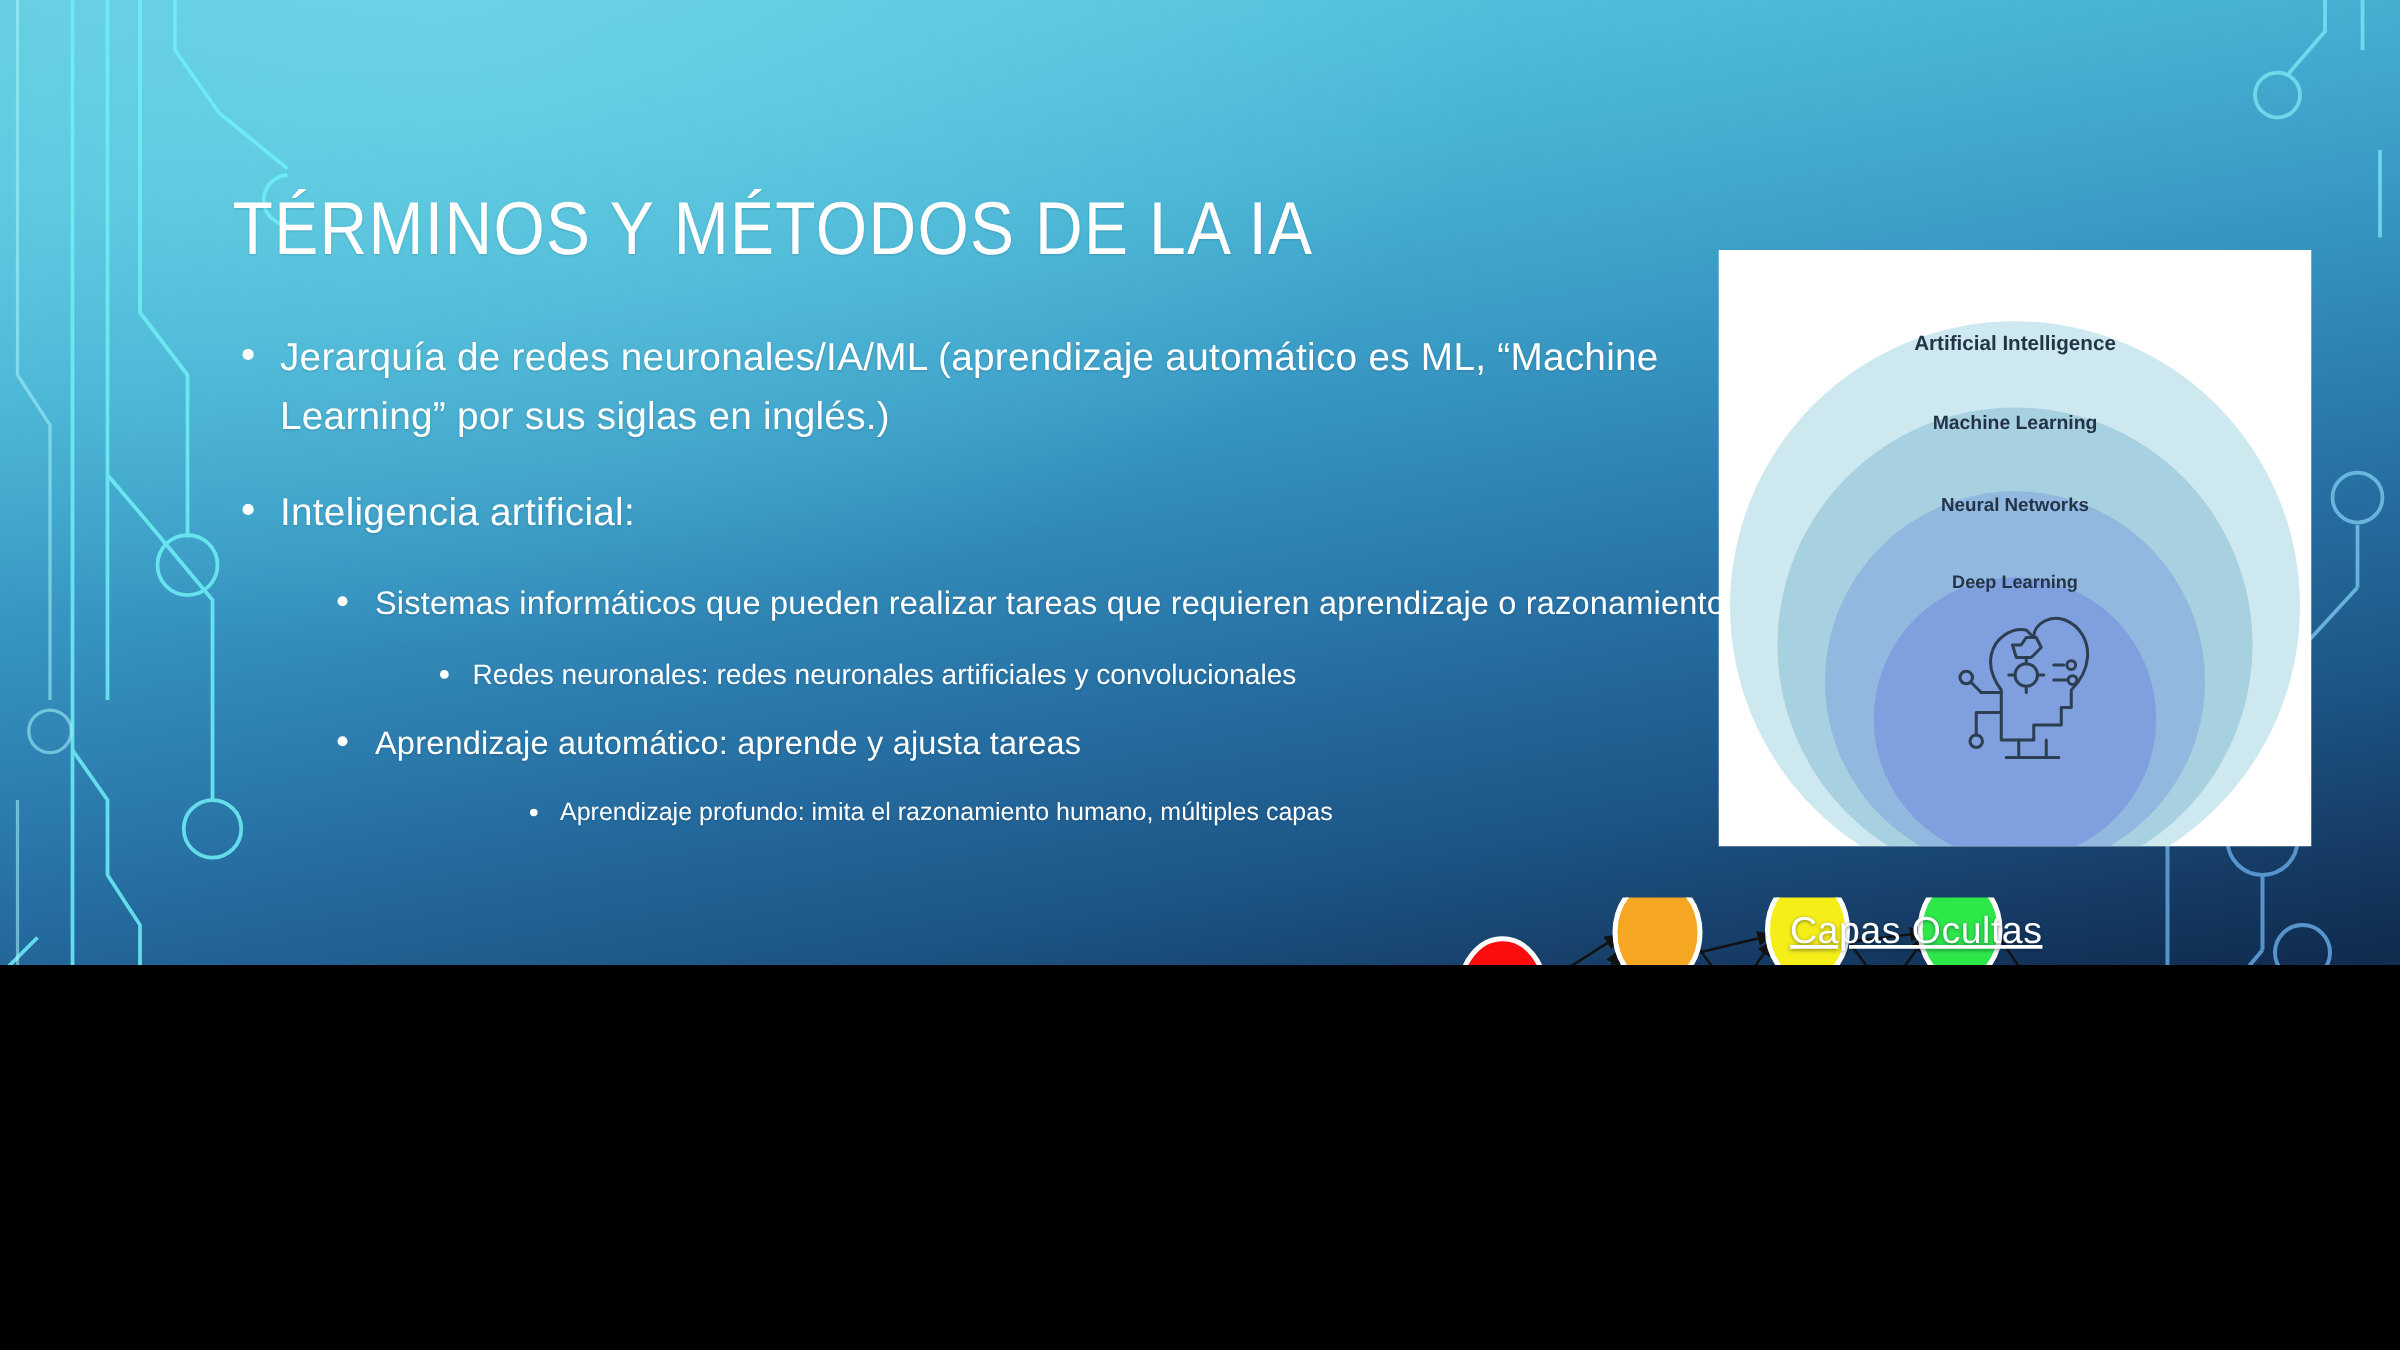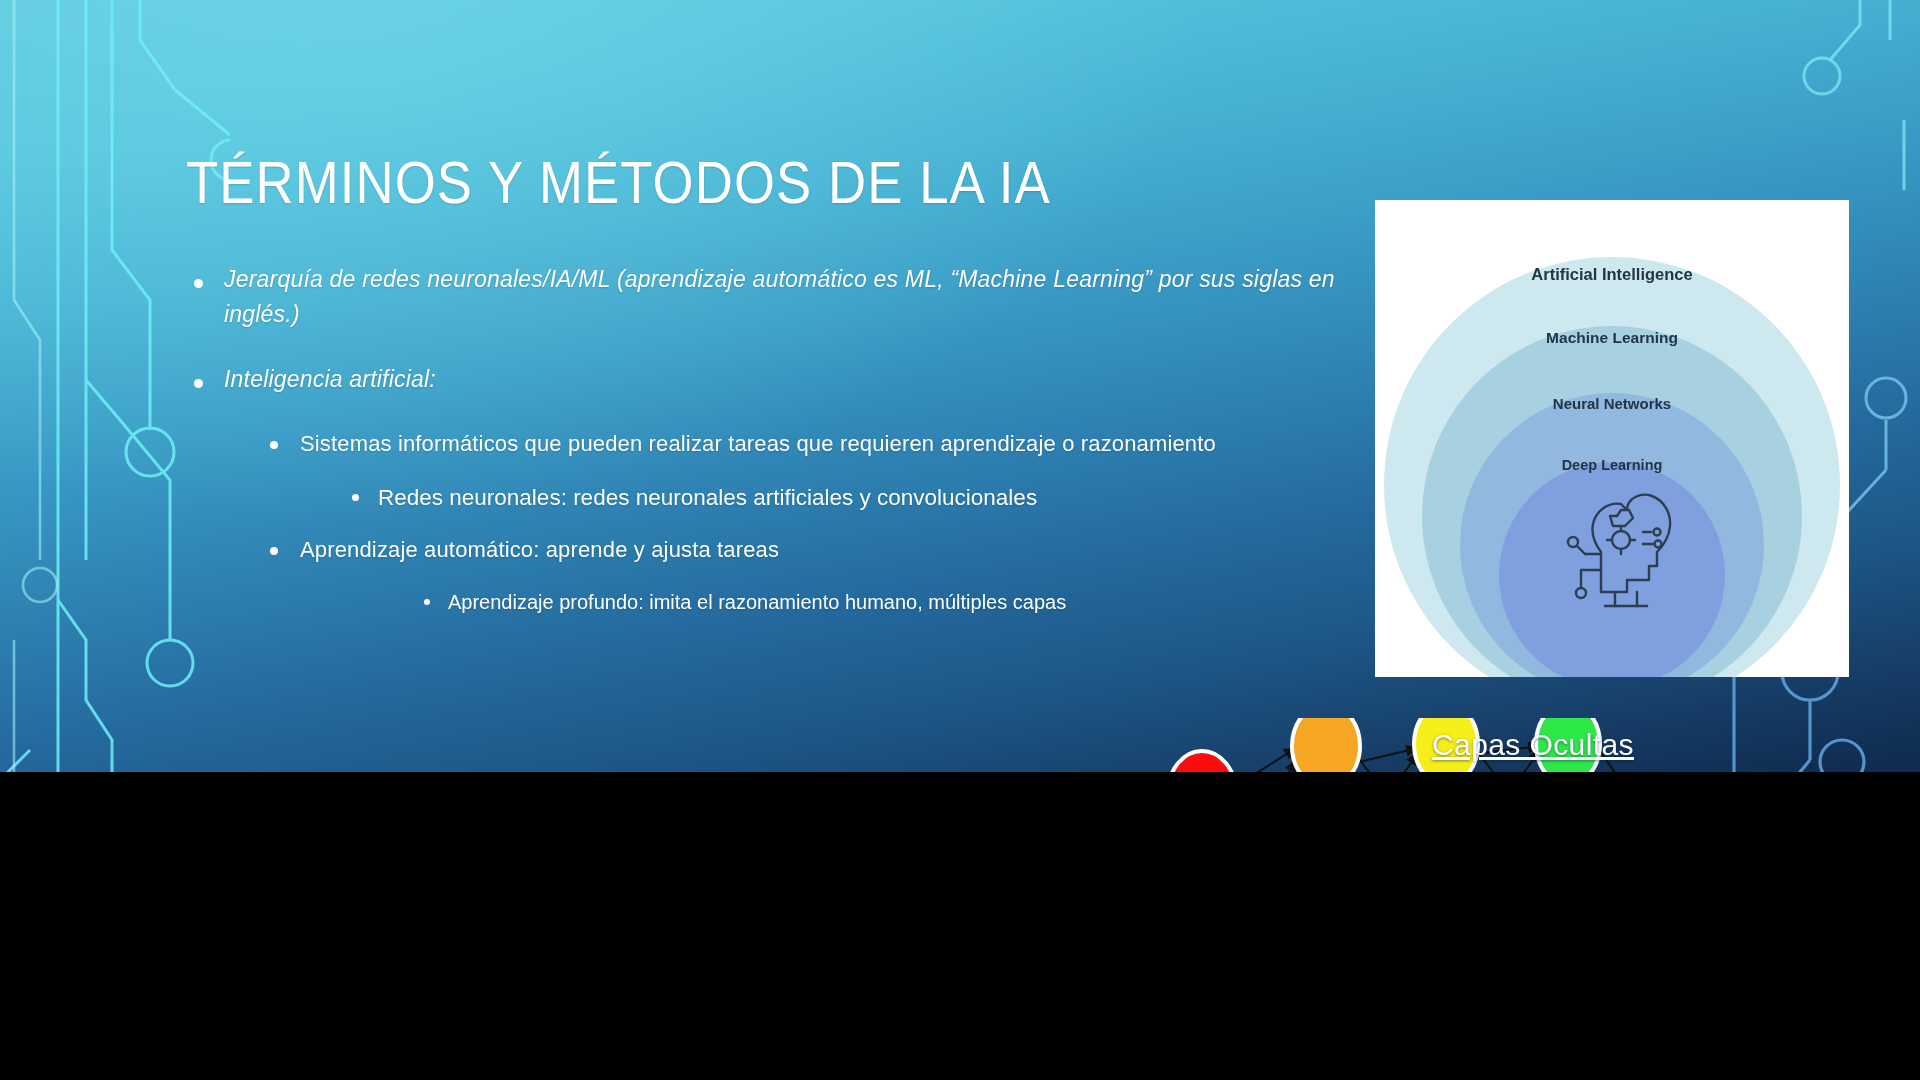--- a/index.html
+++ b/index.html
@@ -71,26 +71,26 @@
   .bullet .dot {
     position: absolute;
     border-radius: 50%;
     background: #ffffff;
   }
   .bullet .txt { display: block; }
 
   
   .lv1 { margin: 0 0 30px 0; padding-left: 38px; }
   .lv1 .dot { width: 9px; height: 9px; left: 8px; top: 17px; }
-  .lv1 .txt { font-size: 23px; line-height: 1.52; letter-spacing: 0.2px; font-style: italic; }
+  .lv1 .txt { font-size: 31px; line-height: 1.52; letter-spacing: 0.2px; }
 
   
   .lv2 { margin: 0 0 22px 0; padding-left: 114px; }
   .lv2 .dot { width: 8px; height: 8px; left: 84px; top: 14px; }
-  .lv2 .txt { font-size: 22px; line-height: 1.5; letter-spacing: 0.15px; }
+  .lv2 .txt { font-size: 26px; line-height: 1.5; letter-spacing: 0.15px; }
 
   
   .lv3 { margin: 0 0 18px 0; padding-left: 192px; }
   .lv3 .dot { width: 7px; height: 7px; left: 166px; top: 12px; }
   .lv3 .txt { font-size: 22.5px; line-height: 1.46; }
 
   
   .lv4 { margin: 0 0 10px 0; padding-left: 262px; }
   .lv4 .dot { width: 6px; height: 6px; left: 238px; top: 11px; }
   .lv4 .txt { font-size: 20px; line-height: 1.44; }

